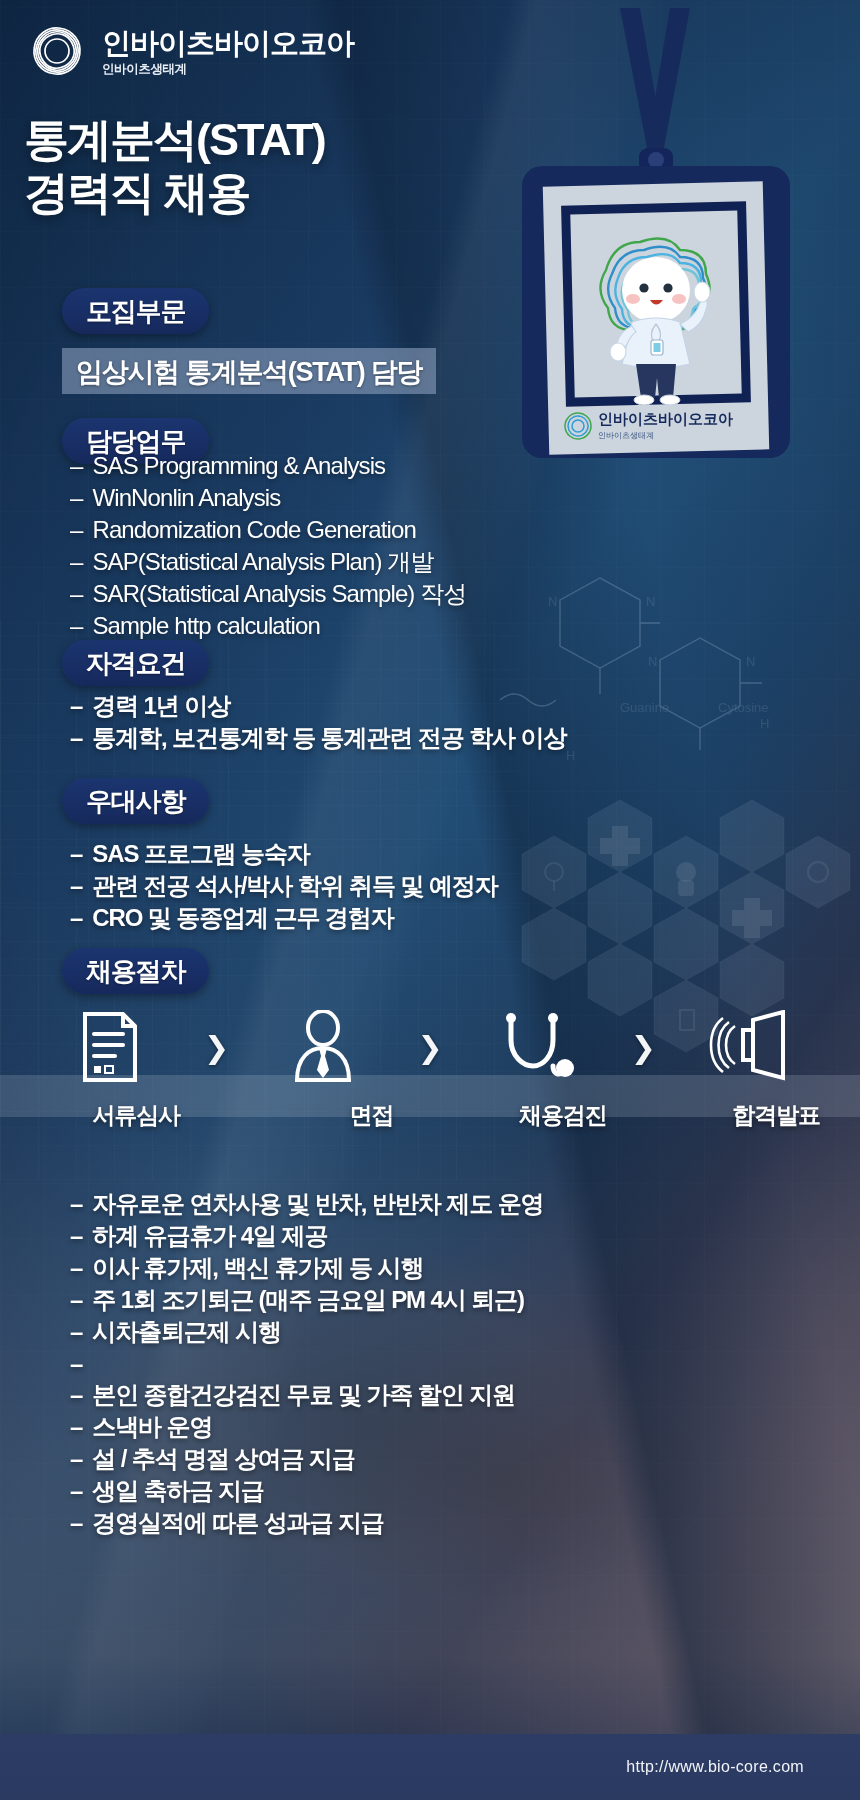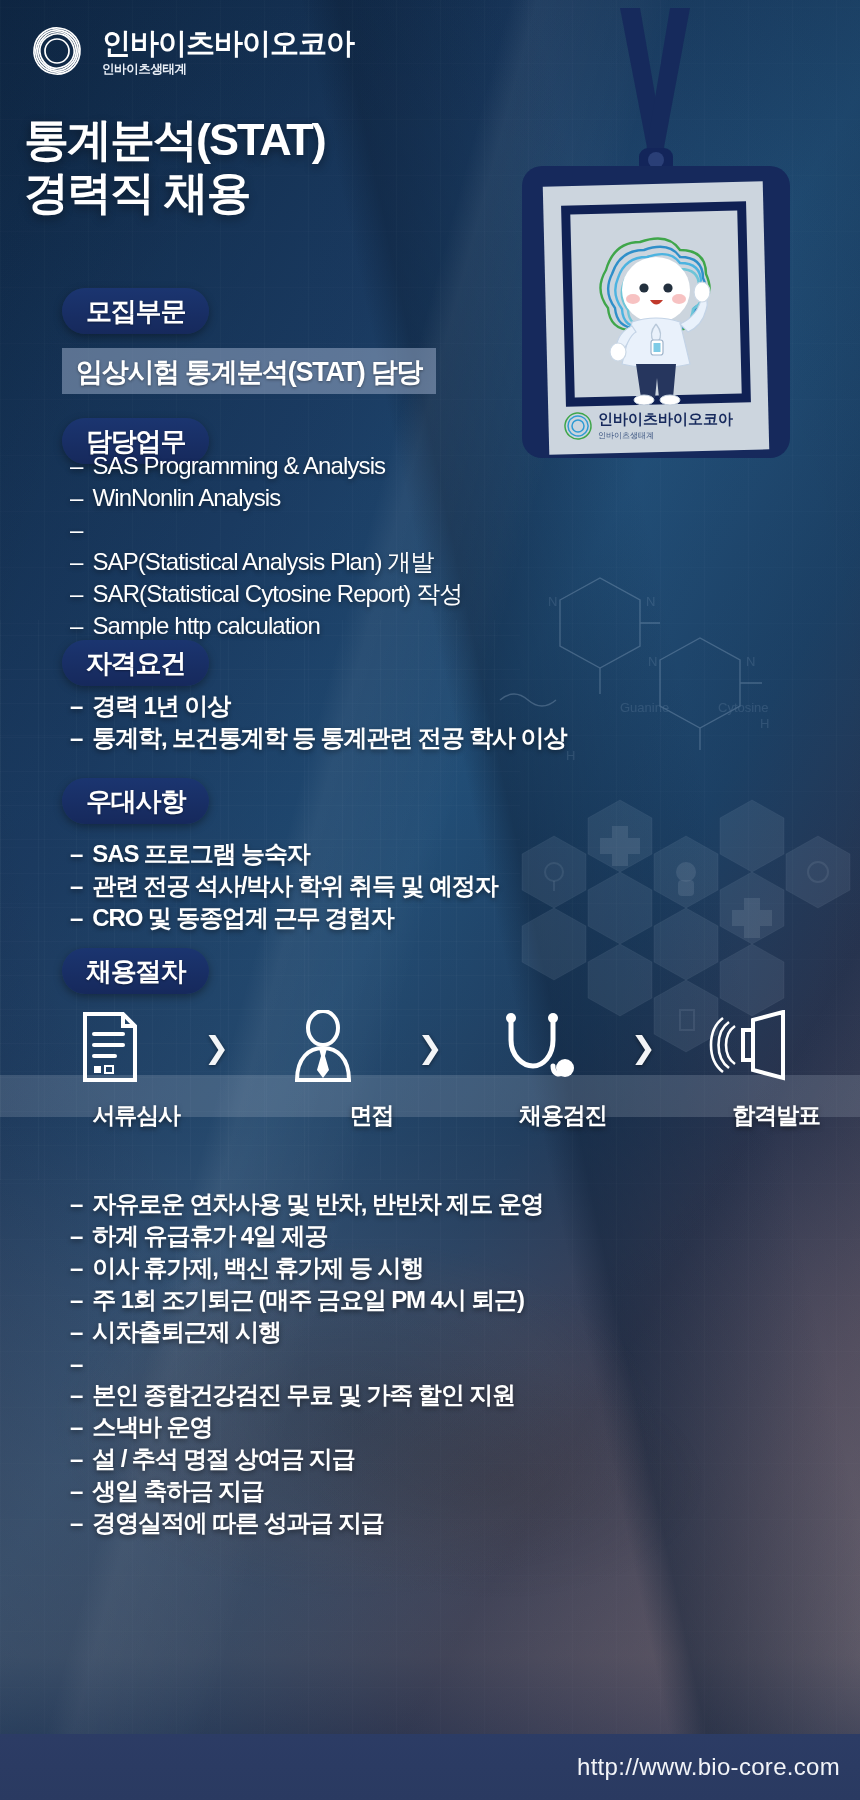--- a/index.html
+++ b/index.html
@@ -132,21 +132,21 @@
   }
   .proc-gap { width:36px; }
 
   
   .footer {
     position:absolute; left:0; bottom:0; width:860px; height:66px;
     background:linear-gradient(180deg,#2c3c65 0%,#2a3a61 100%);
     display:flex; align-items:center; justify-content:flex-end;
   }
   .footer-url {
-    color:#f2f4f8; font-size:24px; letter-spacing:0.3px; padding-right:20px;
+    color:#f2f4f8; font-size:16px; letter-spacing:0.3px; padding-right:56px;
   }
 </style>
 </head>
 <body>
 
 <div class="poster">
 
   <div class="bg-layer bg-diag"></div>
   <div class="bg-layer bg-grid"></div>
   <div class="bg-chart"></div>
@@ -296,28 +296,29 @@
     <li>
         <span class="dash">–</span>
         <span>SAS Programming &amp; Analysis</span>
       </li>
     <li>
         <span class="dash">–</span>
         <span>WinNonlin Analysis</span>
       </li>
     <li>
         <span class="dash">–</span>
+        <span>Randomization Code Generation</span>
       </li>
     <li>
         <span class="dash">–</span>
         <span>SAP(Statistical Analysis Plan) 개발</span>
       </li>
     <li>
         <span class="dash">–</span>
-        <span>SAR(Statistical Cytosine Report) 작성</span>
+        <span>SAR(Statistical Analysis Sample) 작성</span>
       </li>
     <li>
         <span class="dash">–</span>
         <span>Sample http calculation</span>
       </li>
   </ul>
 
   <div class="chip" style="left:62px; top:640px;">자격요건</div>
   <ul class="blist kr" style="left:70px; top:690px;">
     <li>

